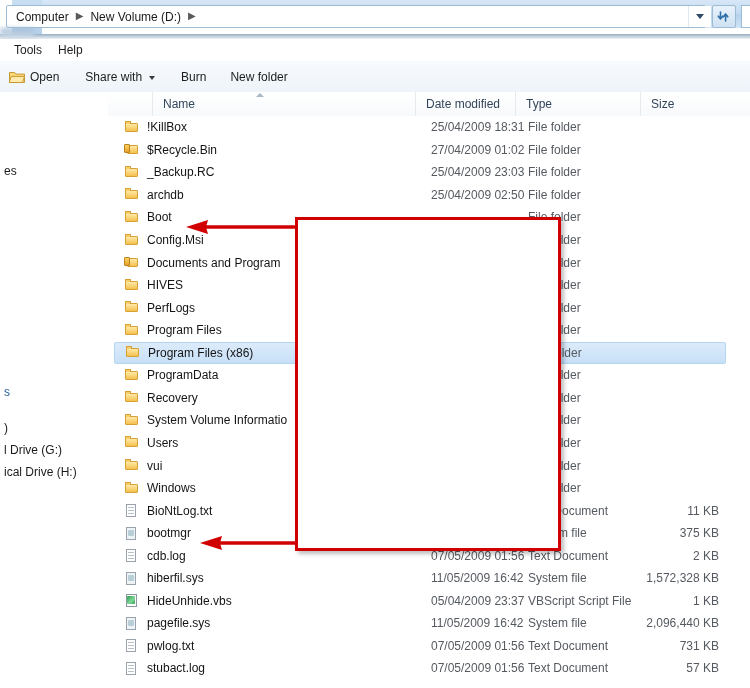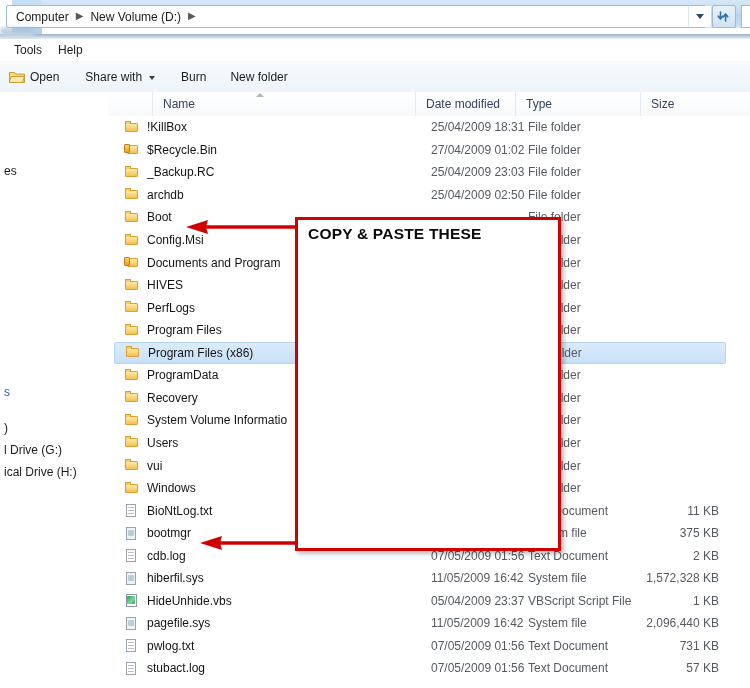--- a/index.html
+++ b/index.html
@@ -581,21 +581,20 @@
           <span>stubact.log</span>
         </div>
         <div class="f-date">07/05/2009 01:56</div>
         <div class="f-type">Text Document</div>
         <div class="f-size">57 KB</div>
       </div>
     </div>
 
   <div class="anno-box" style="left:295px; top:217px; width:266px; height:334px;"></div>
 
-  <div class="anno-text" style="left:308px; top:225px;">COPY &amp; PASTE THESE</div>
 
   <svg class="anno-arrow" style="left:182px; top:216px;" width="118" height="22">
     <line x1="113" y1="11" x2="22" y2="11" stroke="#d10000" stroke-width="3.4" stroke-linecap="butt"></line>
     <polygon points="4,11 26,4 24,11 26,18" fill="#d10000"></polygon>
   </svg>
 
   <svg class="anno-arrow" style="left:196px; top:532px;" width="104" height="22">
     <line x1="100" y1="11" x2="22" y2="11" stroke="#d10000" stroke-width="3.4" stroke-linecap="butt"></line>
     <polygon points="4,11 26,4 24,11 26,18" fill="#d10000"></polygon>
   </svg>

